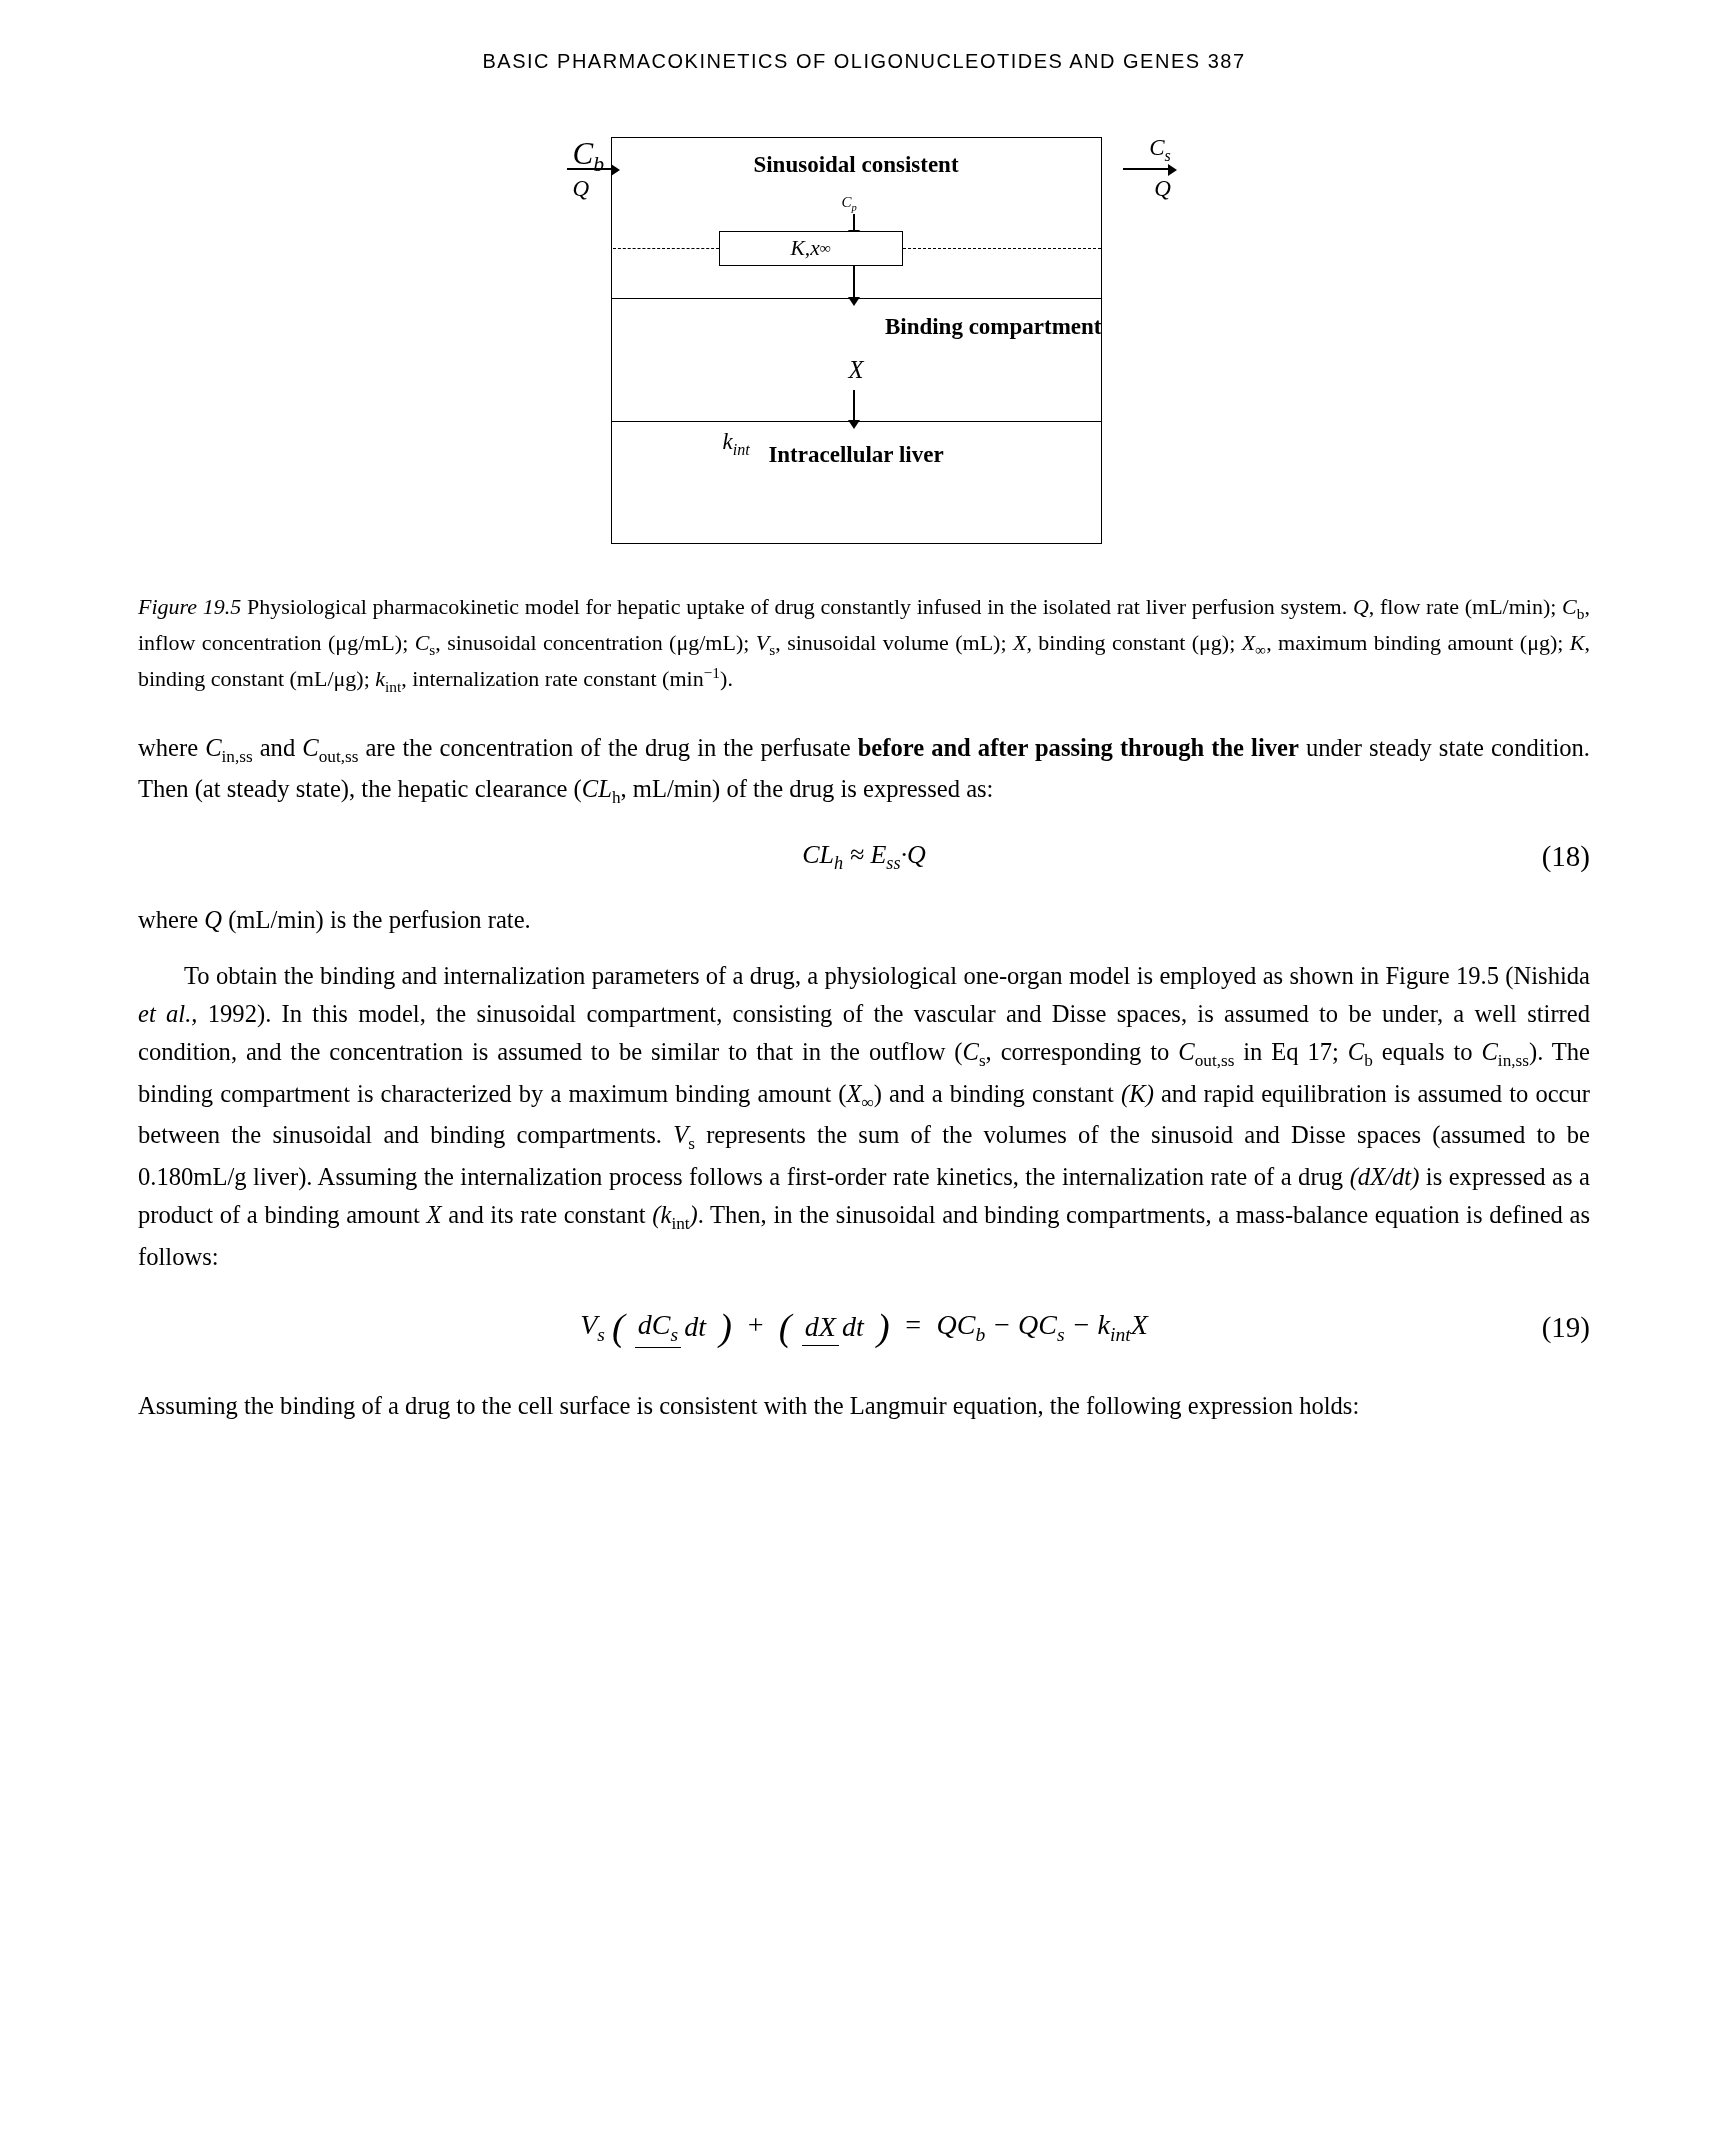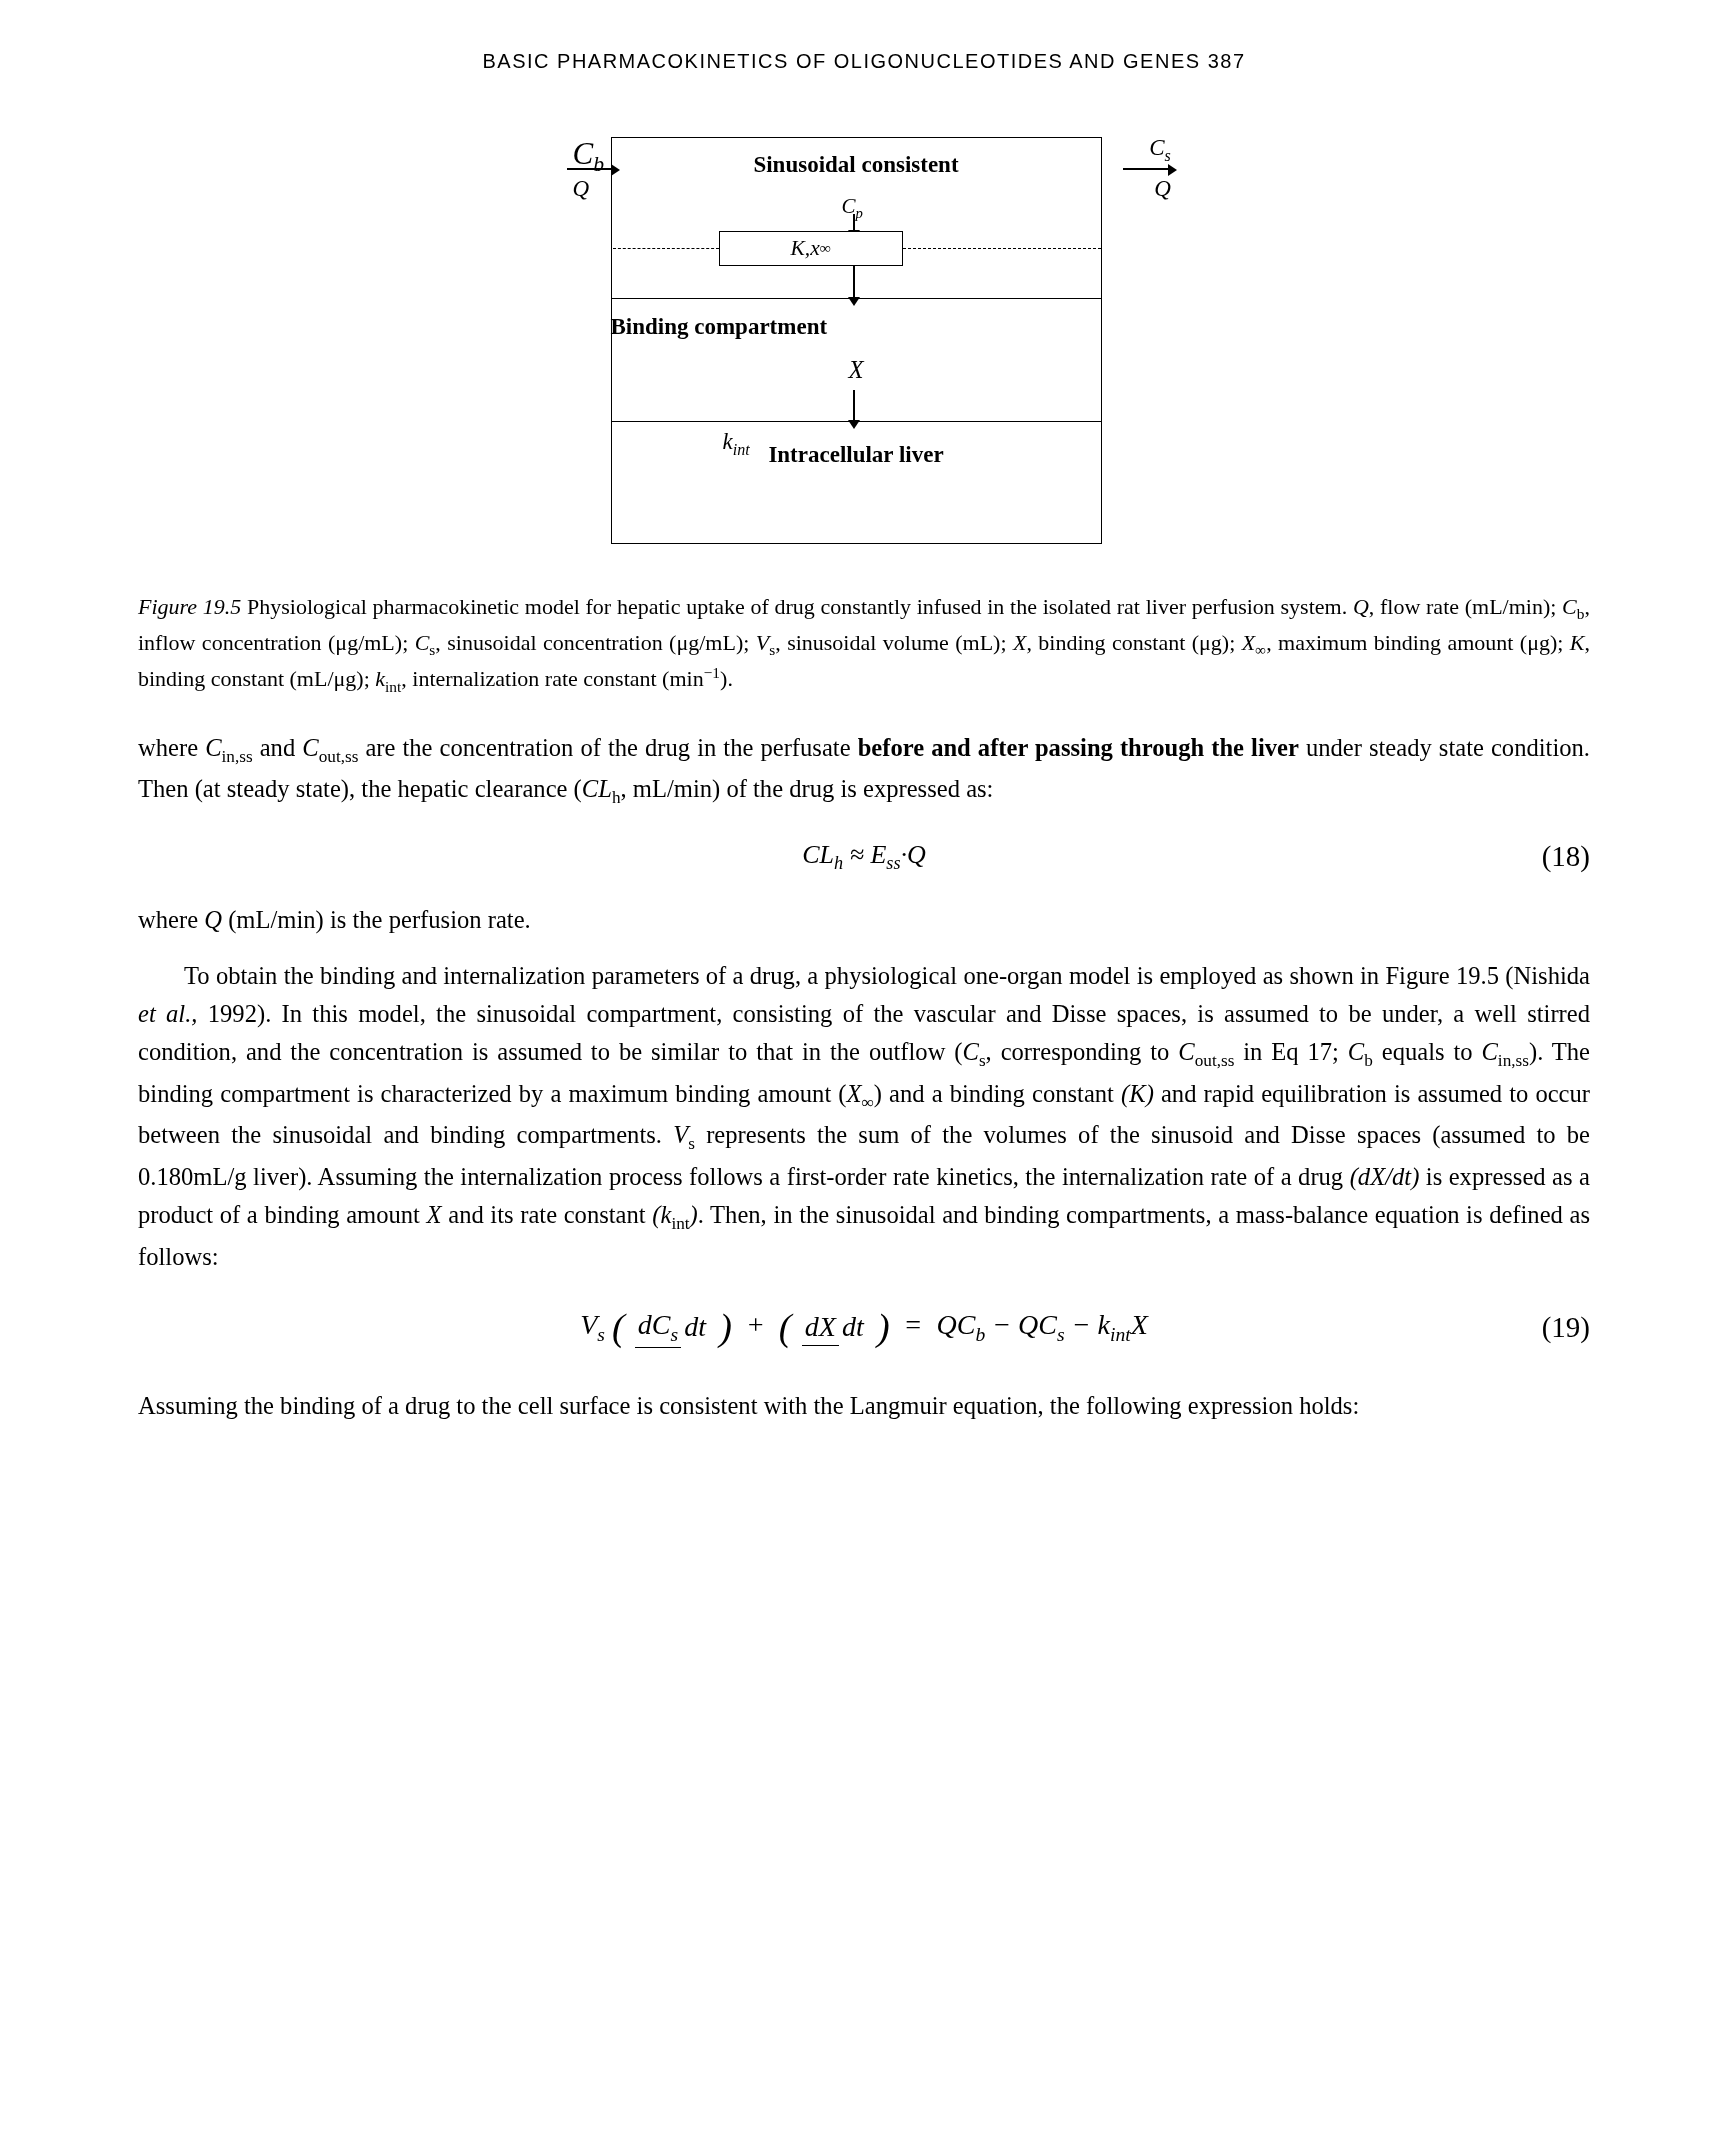--- a/index.html
+++ b/index.html
@@ -75,21 +75,21 @@
       width: 491px;
       border-top: 1.5px solid #000;
     }
 
     
     .binding-label {
       position: absolute;
       left: 61px;
       top: 190px;
       width: 491px;
-      text-align: left;
+      text-align: right;
       font-size: 23px;
       font-weight: bold;
       padding-top: 6.1px;
     }
 
     
     .x-binding {
       position: absolute;
       left: 61px;
       top: 238px;
@@ -183,21 +183,21 @@
       border-left: 9.2px solid #000;
       border-top: 6.1px solid transparent;
       border-bottom: 6.1px solid transparent;
     }
 
     
     .cp-label {
       position: absolute;
       left: 292px;
       top: 77px;
-      font-size: 21px;
+      font-size: 15px;
       font-style: italic;
       font-family: Liberation Serif, serif;
     }
 
     
     .kx-box {
       position: absolute;
       left: 169px;
       top: 117px;
       width: 184px;

